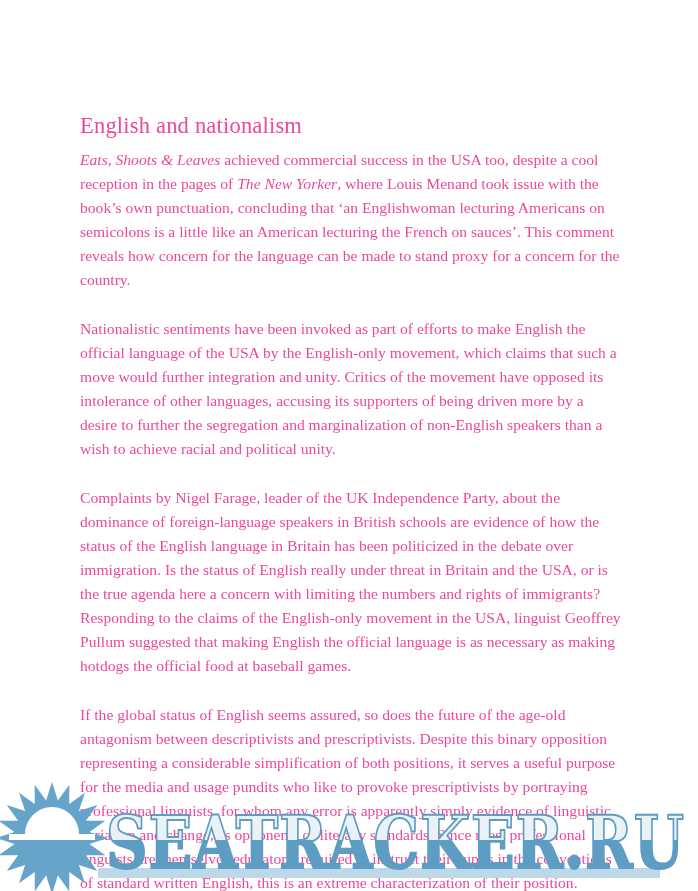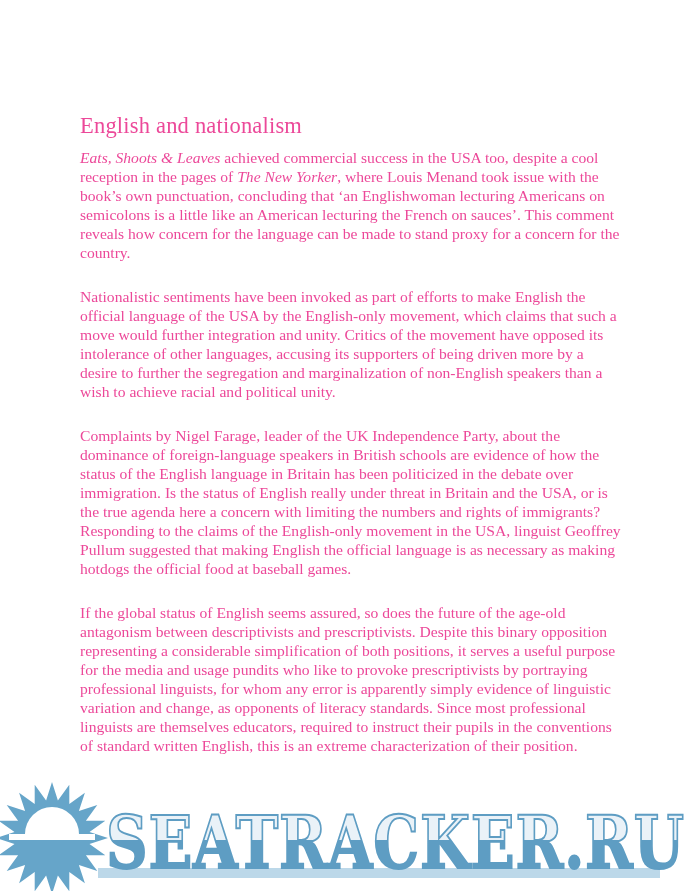--- a/index.html
+++ b/index.html
@@ -18,21 +18,21 @@
   }
   .page h1 {
     font-size: 22.5px;
     font-weight: 400;
     line-height: 27px;
     margin: 0 0 9px 0;
     letter-spacing: 0.2px;
   }
   .page p {
     font-size: 15.6px;
-    line-height: 19px;
+    line-height: 24px;
     margin: 0 0 25px 0;
     text-align: left;
   }
   .it { font-style: italic; }
 
   
   .watermark {
     position: absolute;
     left: 0; top: 780px;
     width: 698px; height: 111px;

